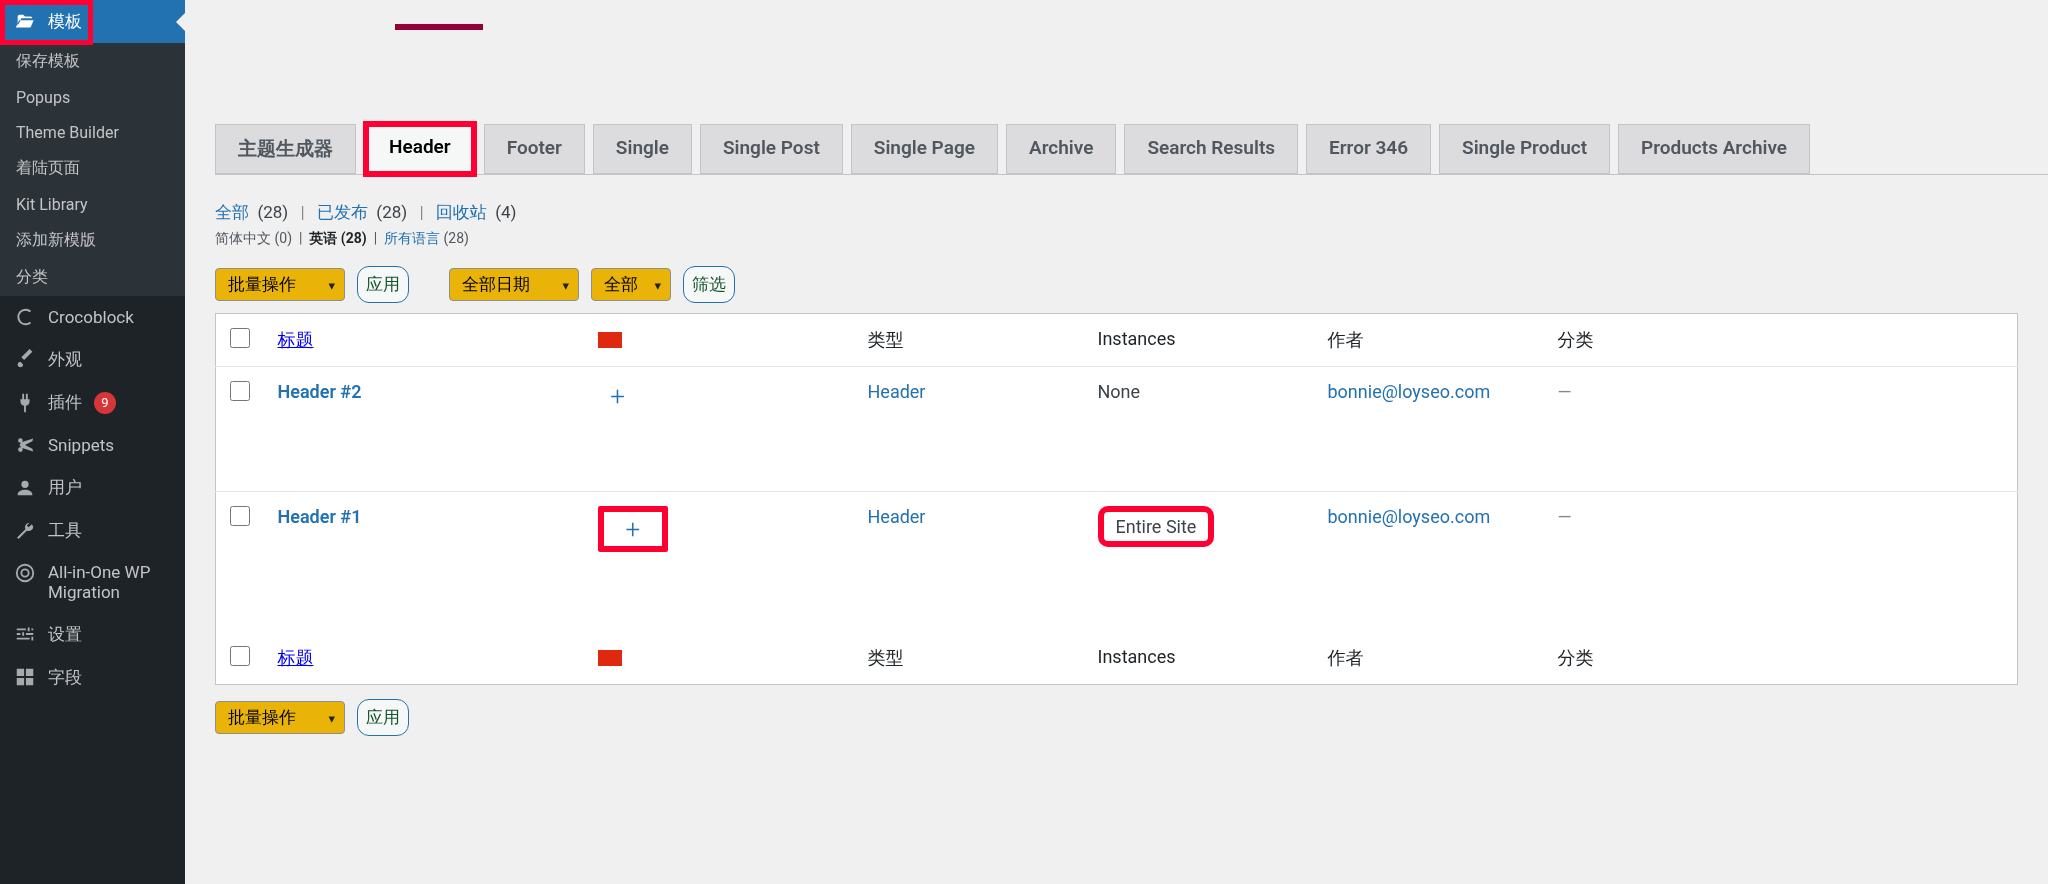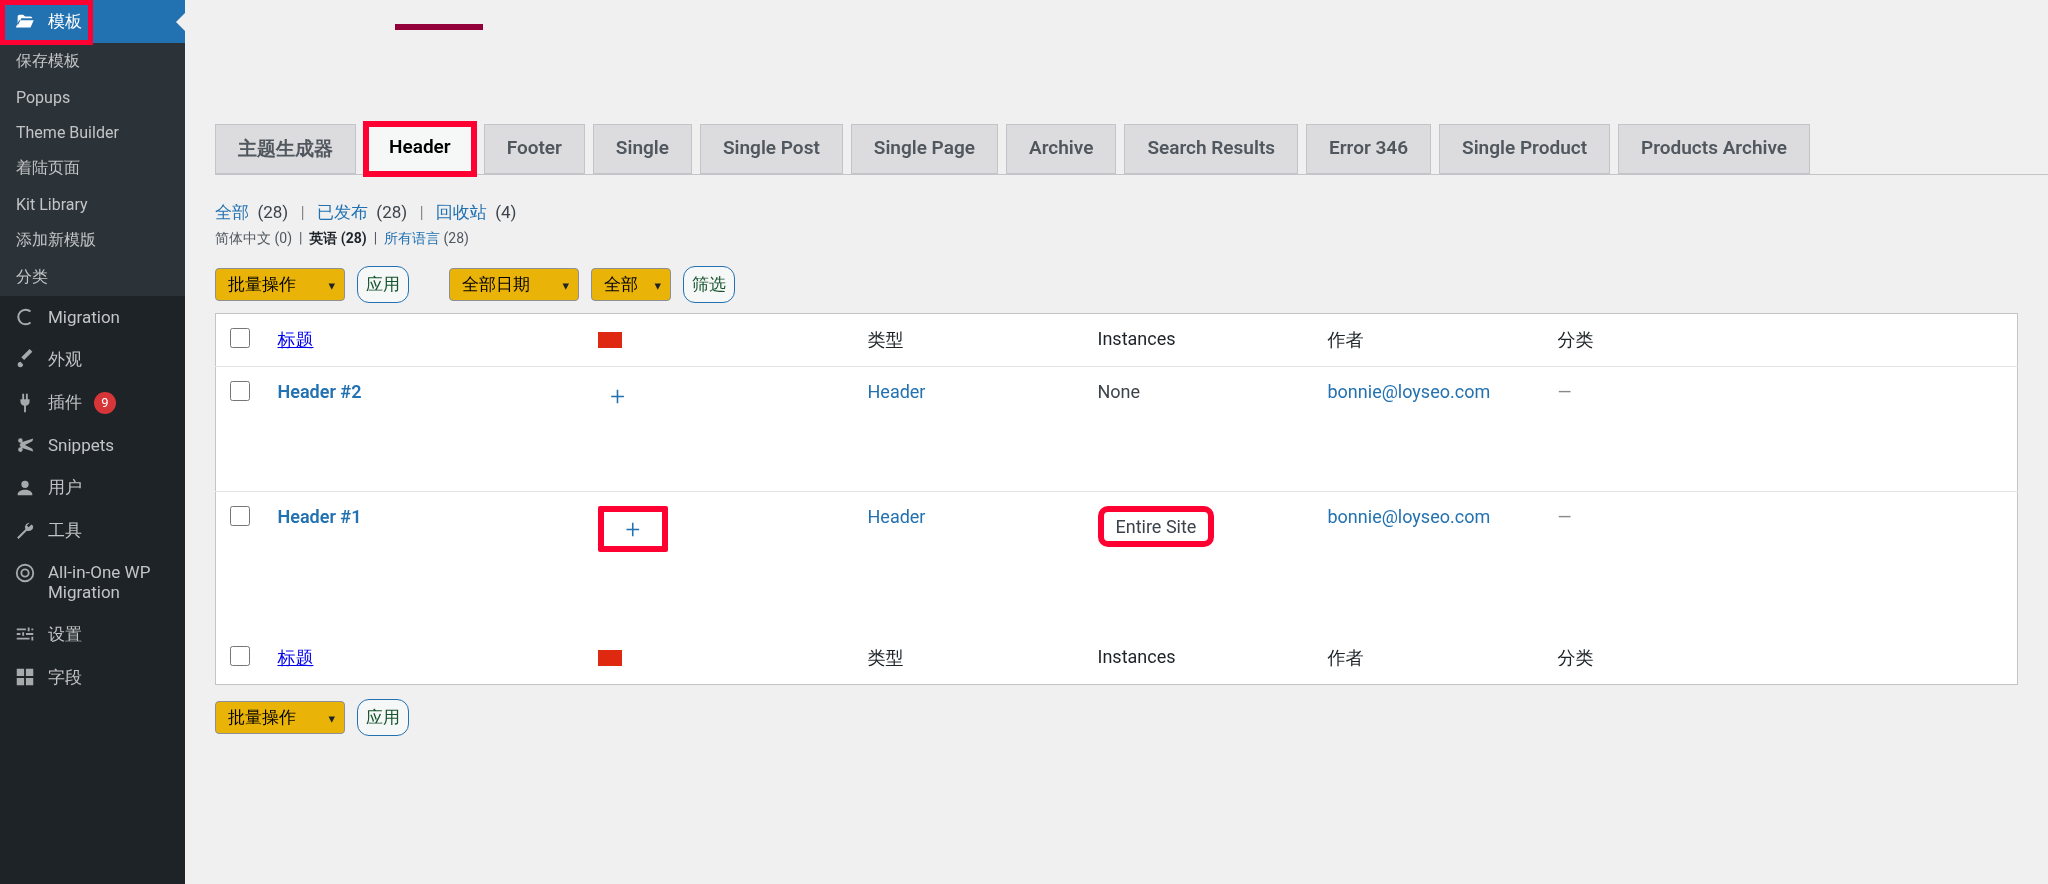--- a/index.html
+++ b/index.html
@@ -273,21 +273,21 @@
   <div class="sub-item">Kit Library</div>
   <div class="sub-item">添加新模版</div>
   <div class="sub-item">分类</div>
 
   <div class="menu-item">
     <span class="icon">
       <svg viewBox="0 0 24 24" width="22" height="22" fill="none" stroke="currentColor" stroke-width="2.2">
           <path d="M18 6a8 8 0 1 0 0 12"></path>
         </svg>
     </span>
-    <span>Migration</span>
+    <span>Crocoblock</span>
   </div>
   <div class="menu-item">
     <span class="icon">
       <svg viewBox="0 0 24 24" width="22" height="22" fill="currentColor">
           <path d="M20 3l-9 9-3-3 9-9 3 3zM4 17c0-2 2-3 3-3l3 3c0 1-1 3-3 3s-3-1-3-3z"></path>
         </svg>
     </span>
     <span>外观</span>
   </div>
   <div class="menu-item">

